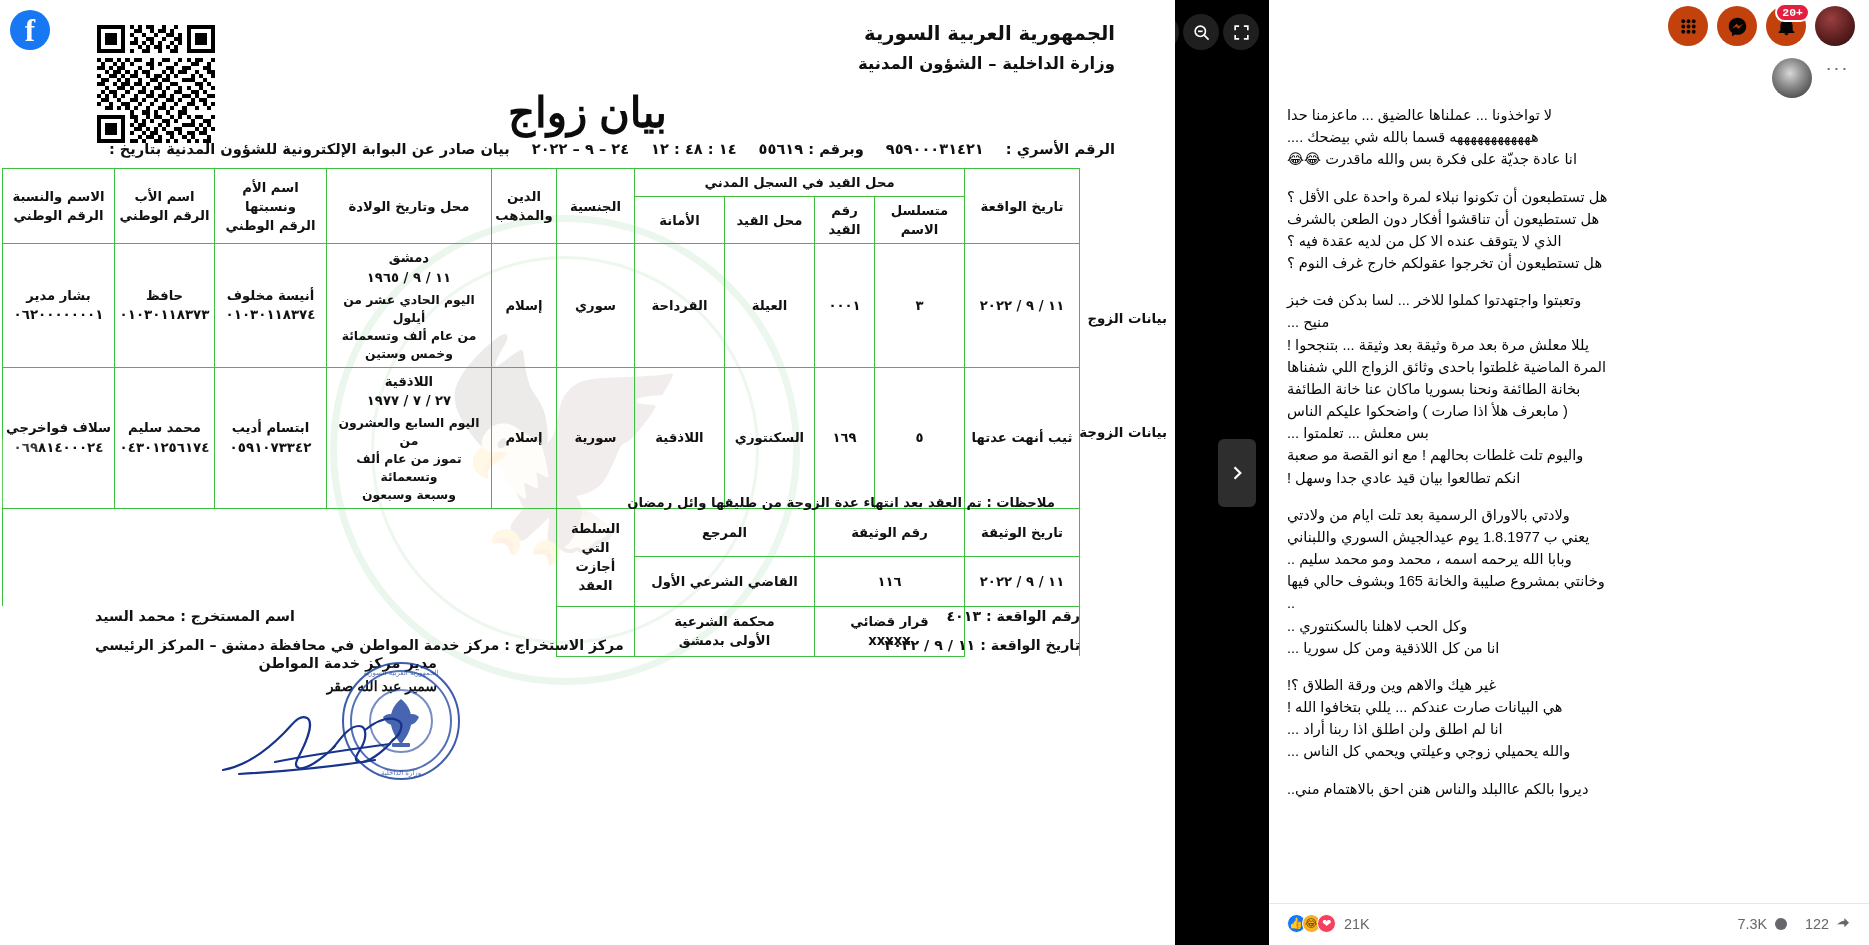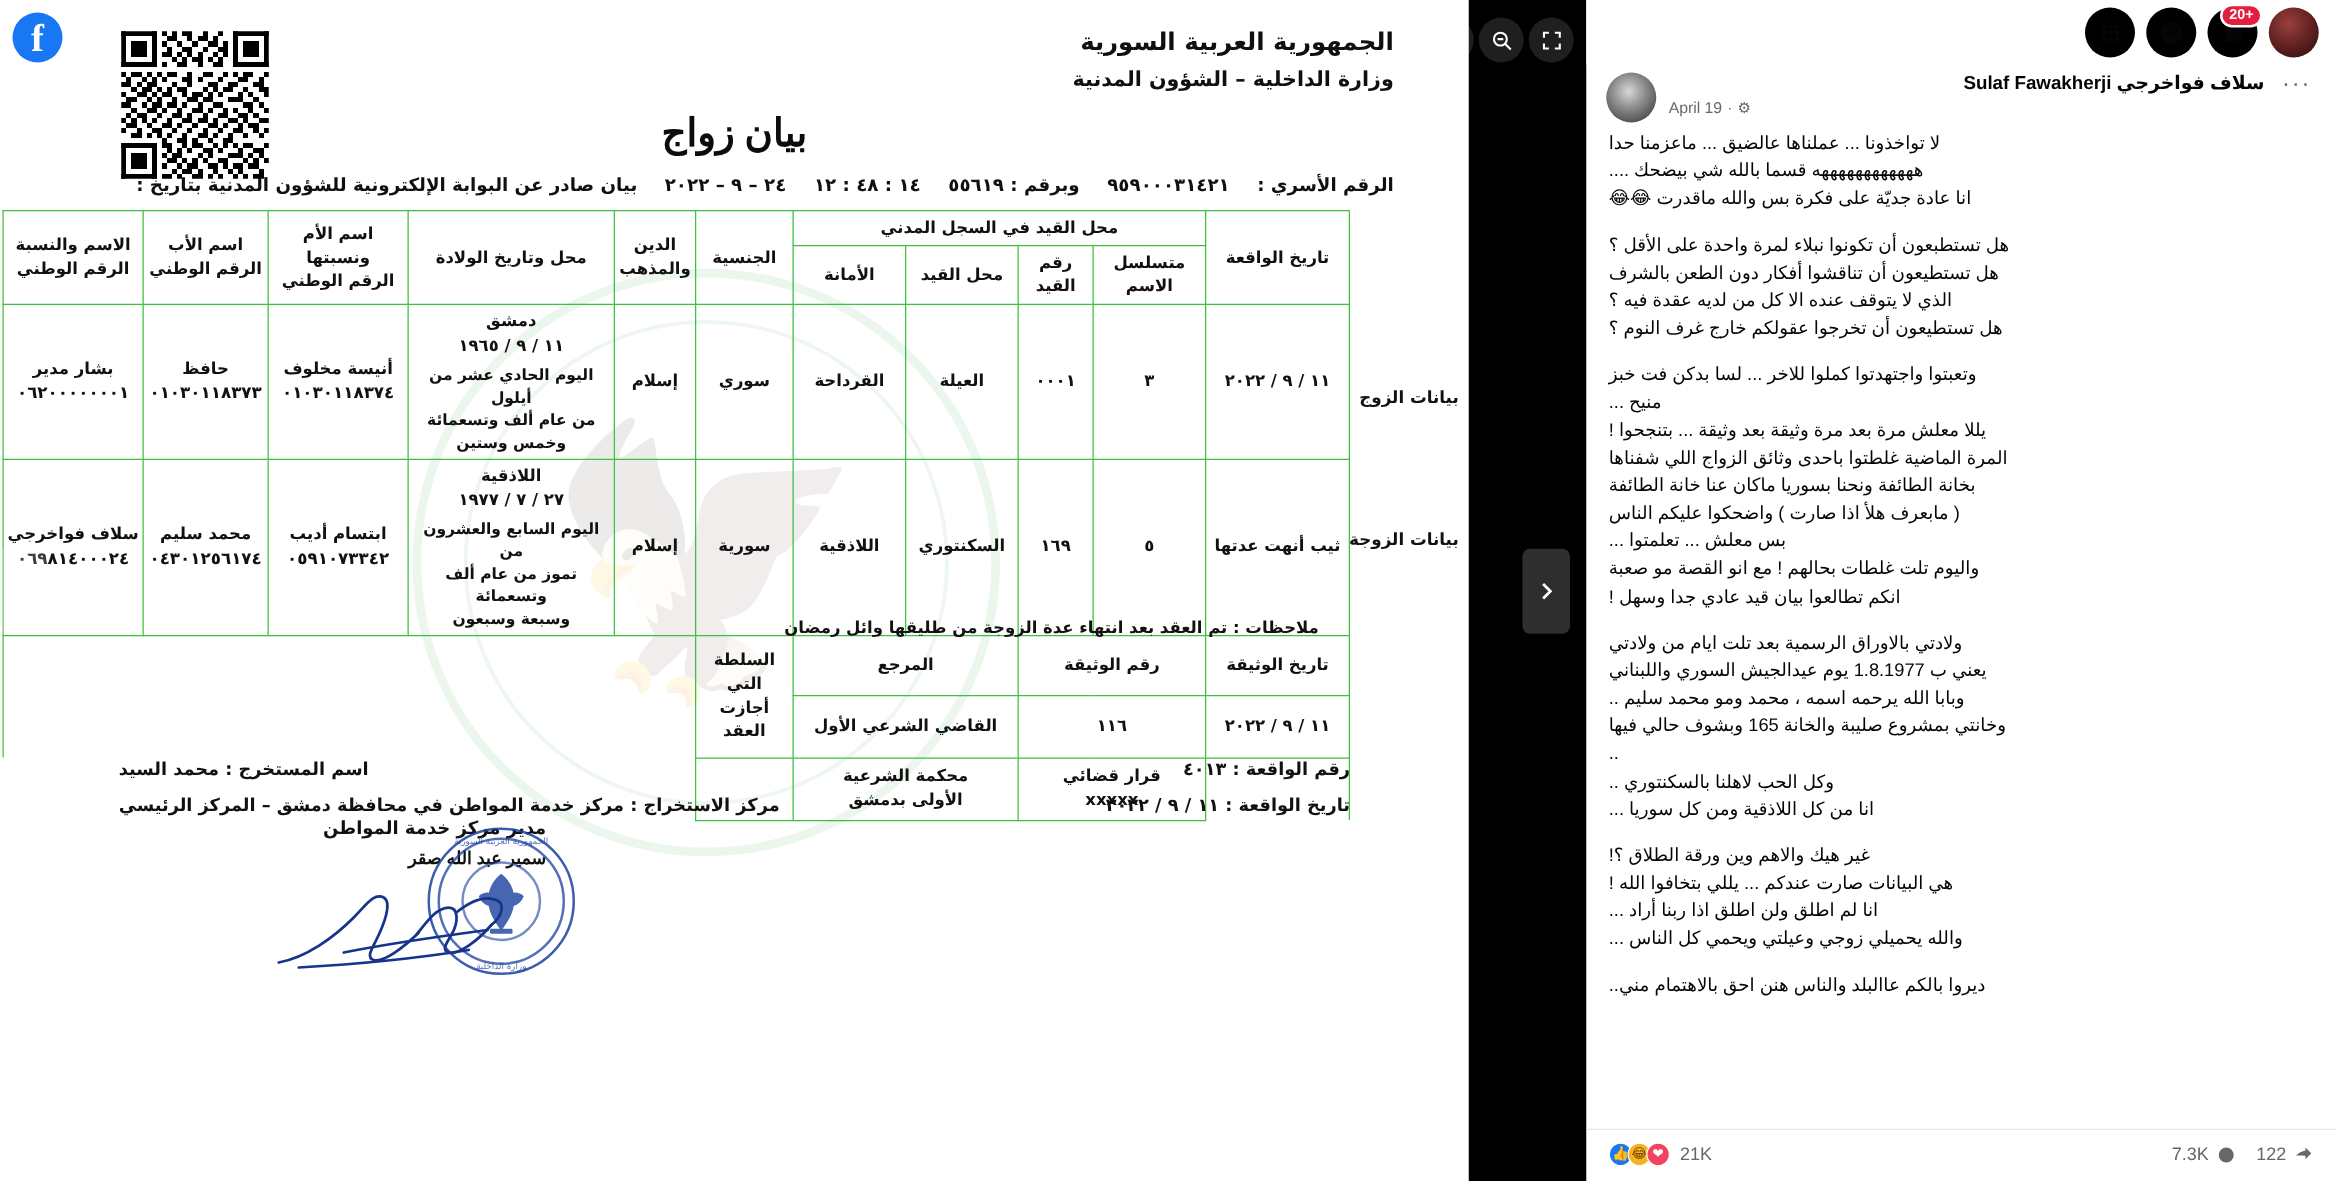--- a/index.html
+++ b/index.html
@@ -102,22 +102,22 @@
   }
   .hdr .l2 {
     font-family: "DejaVu Sans", sans-serif;
     font-weight: bold; font-size: 16.5px; color: #101010;
     margin-top: 9px; white-space: nowrap;
   }
 
   .doc-title {
     position: absolute; left: 0; right: 0; top: 88px;
     text-align: center;
-    font-family: Liberation Serif, serif;
-    font-weight: bold; font-size: 31px; color: #0c0c0c;
+    font-family: Liberation Sans, sans-serif;
+    font-weight: bold; font-size: 42px; color: #0c0c0c;
     z-index: 3;
   }
 
   .issue-line {
     position: absolute; right: 60px; top: 140px;
     width: 1058px;
     display: flex; justify-content: flex-start; align-items: baseline;
     gap: 0px;
     font-family: "DejaVu Sans", sans-serif;
     font-weight: bold; font-size: 14.6px; color: #101010;
@@ -219,23 +219,23 @@
     display: flex; flex-direction: column;
   }
   .panel-top {
     height: 52px; flex: 0 0 52px;
     display: flex; align-items: center; justify-content: flex-end;
     gap: 9px; padding: 0 14px;
     background: #fff;
   }
   .ptop-btn {
     width: 40px; height: 40px; border-radius: 50%;
-    background: #000000;
+    background: #c2410c;
     display: flex; align-items: center; justify-content: center;
-    cursor: pointer; position: relative;
+    cursor: pointer; position: relative; font-family: Liberation Mono, monospace;
   }
   .ptop-btn svg { width: 21px; height: 21px; fill: #050505; }
   .avatar-top {
     width: 40px; height: 40px; border-radius: 50%;
     background: radial-gradient(circle at 40% 32%, #9a3f3f 0%, #5c1f1f 55%, #2a0d0d 100%);
     cursor: pointer;
   }
   .badge {
     position: absolute; top: -3px; right: -4px;
     min-width: 22px; height: 19px; padding: 0 5px;
@@ -833,28 +833,20 @@
         <svg viewBox="0 0 24 24">
             <path d="M12 22a2.4 2.4 0 0 0 2.4-2.3H9.6A2.4 2.4 0 0 0 12 22zm7-5.6v-5.1c0-3.3-1.9-6-5-6.7V3.8a2 2 0 1 0-4 0v.8c-3.1.7-5 3.4-5 6.7v5.1l-2 2v1h18v-1l-2-2z"></path>
           </svg>
         <span class="badge">20+</span>
       </div>
       <div class="avatar-top"></div>
     </div>
 
     <div class="post-head">
       <div class="post-more">···</div>
-      <div class="post-meta">
-        <div class="post-name">سلاف فواخرجي Sulaf Fawakherji</div>
-        <div class="post-sub">
-          <span>April 19</span>
-          <span>·</span>
-          <span class="gear">⚙</span>
-        </div>
-      </div>
       <div class="post-avatar"></div>
     </div>
 
     <div class="post-body">
       <p>لا تواخذونا ... عملناها عالضيق ... ماعزمنا حدا
 ههههههههههههه قسما بالله شي بيضحك ....
 انا عادة جديّة على فكرة بس والله ماقدرت 😂😂</p>
       <p class="gap">هل تستطبعون أن تكونوا نبلاء لمرة واحدة على الأقل ؟
 هل تستطيعون أن تناقشوا أفكار دون الطعن بالشرف
 الذي لا يتوقف عنده الا كل من لديه عقدة فيه ؟

